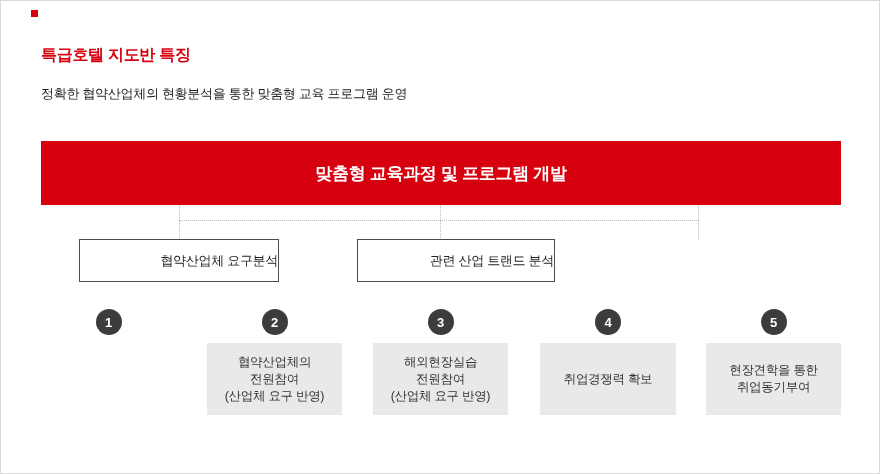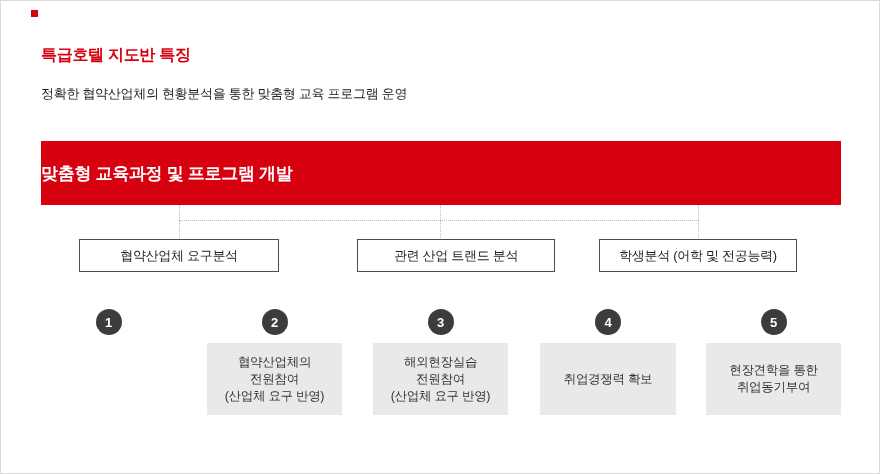--- a/index.html
+++ b/index.html
@@ -22,31 +22,31 @@
     font-size:16px; font-weight:bold; color:var(--accent);
     letter-spacing:-0.3px;
   }
   .subtitle {
     position:absolute; left:40px; top:84px;
     font-size:13px; color:#222; letter-spacing:-0.3px;
   }
   .banner {
     position:absolute; left:40px; top:140px; width:800px; height:64px;
     background:var(--accent); color:#fff;
-    display:flex; align-items:center; justify-content:flex-start;
+    display:flex; align-items:center; justify-content:center;
     font-size:17px; font-weight:bold; letter-spacing:-0.3px;
   }
   .connector { position:absolute; }
   .connector.h { left:178px; top:219px; width:520px; height:0; border-top:1px dotted #bdbdbd; }
   .connector.v { top:204px; height:35px; width:0; border-left:1px dotted #bdbdbd; }
   .v1 { left:178px; } .v2 { left:439px; } .v3 { left:697px; }
   .analysis-box {
-    position:absolute; top:238px; height:33px;
+    position:absolute; top:238px; height:43px;
     background:#fff; border:1px solid #4d4d4d;
-    display:flex; align-items:center; justify-content:center;
+    display:flex; align-items:center; justify-content:flex-end;
     font-size:13px; color:#222; letter-spacing:-0.3px; white-space:nowrap;
   }
   .b1 { left:78px;  width:200px; }
   .b2 { left:340px; width:198px;margin-left:16px; }
   .b3 { left:598px; width:198px; }
   .col {
     position:absolute; top:308px; width:135px;
     display:flex; flex-direction:column; align-items:center;
   }
   .c1 { left:40px; } .c2 { left:206px; } .c3 { left:372px; }
@@ -82,23 +82,20 @@
   <div class="connector h"></div>
   <div class="connector v v1"></div>
   <div class="connector v v2"></div>
   <div class="connector v v3"></div>
 
   <div class="analysis-box b1">
     <span>협약산업체 요구분석</span>
   </div>
   <div class="analysis-box b2">
     <span>관련 산업 트랜드 분석</span>
-  </div>
-  <div class="analysis-box b3">
-    <span>학생분석 (어학 및 전공능력)</span>
   </div>
 
   <div class="col c1">
     <div class="badge">
       <span>1</span>
     </div>
   </div>
 
   <div class="col c2">
     <div class="badge">

